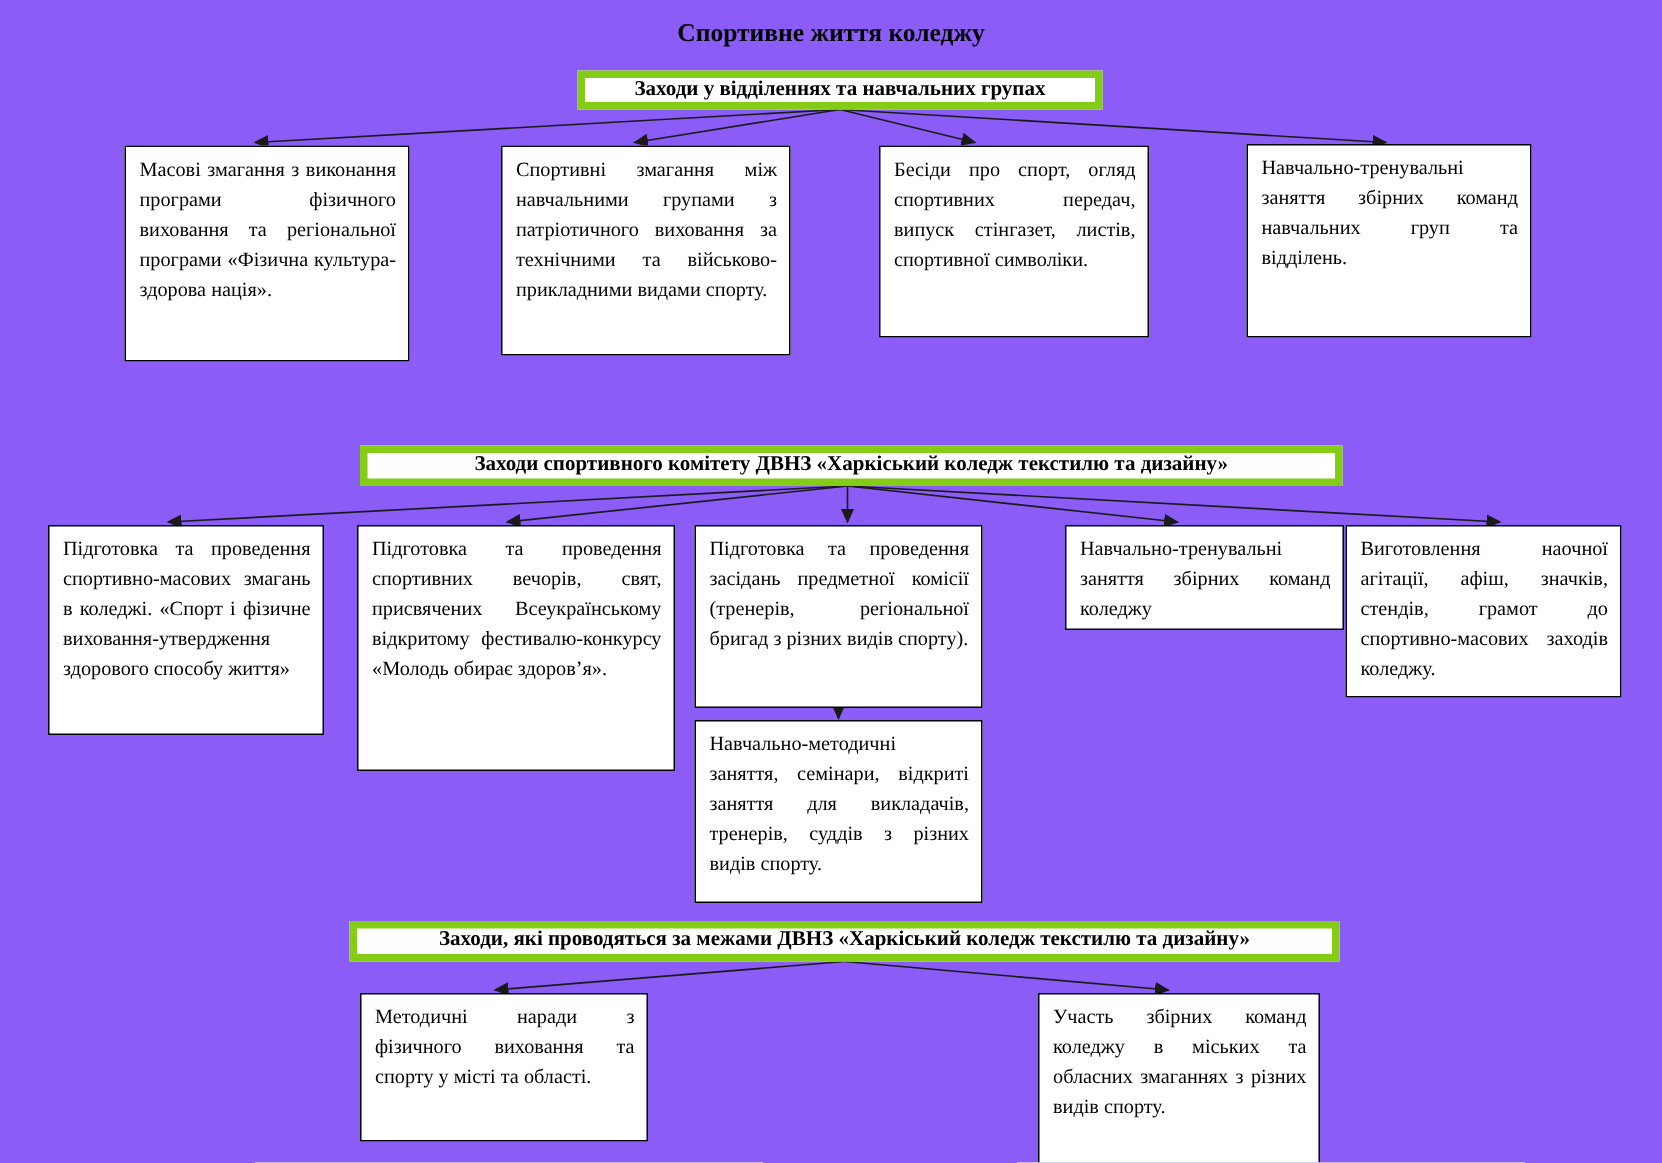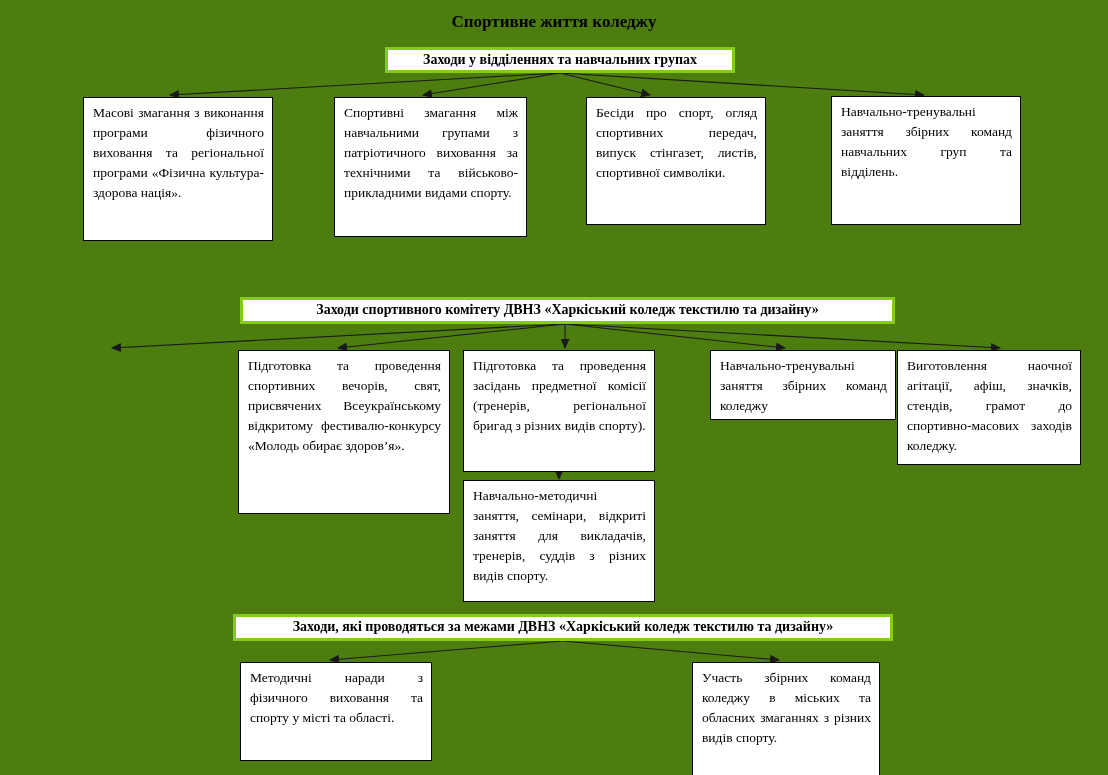--- a/index.html
+++ b/index.html
@@ -4,38 +4,38 @@
 <style>
   html, body {
     margin: 0;
     padding: 0;
     background: #ffffff;
   }
   #canvas {
     position: relative;
     width: 1108px;
     height: 775px;
-    background: #4d7c0f;
+    background: #8b5cf6;
     font-family: "Liberation Serif", "DejaVu Serif", serif;
     color: #000000;
     overflow: hidden;
   }
   .title {
     position: absolute;
     left: 0;
     top: 12px;
     width: 1108px;
     text-align: center;
     font-size: 17px;
     font-weight: bold;
   }
   .hbox {
     position: absolute;
     box-sizing: border-box;
-    border: 3px solid #84cc16;
+    border: 5px solid #84cc16;
     background: #ffffff;
     display: flex;
     align-items: center;
     justify-content: center;
     text-align: center;
     font-size: 14px;
     font-weight: bold;
     line-height: 1.2;
   }
   .box {
@@ -96,20 +96,21 @@
 
   <div class="hbox" style="left:385px; top:47px; width:350px; height:26px;">Заходи у відділеннях та навчальних групах</div>
 
   <div class="box" style="left:83px;  top:97px; width:190px; height:144px;">Масові змагання з виконання програми фізичного виховання та регіональної програми «Фізична культура-здорова нація».</div>
   <div class="box" style="left:586px; top:97px; width:180px; height:128px;">Бесіди про спорт, огляд спортивних передач, випуск стінгазет, листів, спортивної символіки.</div>
   <div class="box" style="left:334px; top:97px; width:193px; height:140px;">Спортивні змагання між навчальними групами з патріотичного виховання за технічними та військово-прикладними видами спорту.</div>
   <div class="box" style="left:831px; top:96px; width:190px; height:129px;">Навчально-тренувальні заняття збірних команд навчальних груп та відділень.</div>
 
   <div class="hbox" style="left:240px; top:297px; width:655px; height:27px;">Заходи спортивного комітету ДВНЗ «Харкіський коледж текстилю та дизайну»</div>
 
+  <div class="box" style="left:32px;  top:350px; width:184px; height:140px;">Підготовка та проведення спортивно-масових змагань в коледжі. «Спорт і фізичне виховання-утвердження здорового способу життя»</div>
   <div class="box" style="left:238px; top:350px; width:212px; height:164px;">Підготовка та проведення спортивних вечорів, свят, присвячених Всеукраїнському відкритому фестивалю-конкурсу «Молодь обирає здоров’я».</div>
   <div class="box" style="left:463px; top:350px; width:192px; height:122px;">Підготовка та проведення засідань предметної комісії (тренерів, регіональної бригад з різних видів спорту).</div>
   <div class="box" style="left:710px; top:350px; width:186px; height:70px;">Навчально-тренувальні заняття збірних команд коледжу</div>
   <div class="box" style="left:897px; top:350px; width:184px; height:115px;">Виготовлення наочної агітації, афіш, значків, стендів, грамот до спортивно-масових заходів коледжу.</div>
 
   <div class="box" style="left:463px; top:480px; width:192px; height:122px;">Навчально-методичні заняття, семінари, відкриті заняття для викладачів, тренерів, суддів з різних видів спорту.</div>
 
   <div class="hbox" style="left:233px; top:614px; width:660px; height:27px;">Заходи, які проводяться за межами ДВНЗ «Харкіський коледж текстилю та дизайну»</div>
 
   <div class="box" style="left:240px; top:662px; width:192px; height:99px;">Методичні наради з фізичного виховання та спорту у місті та області.</div>

